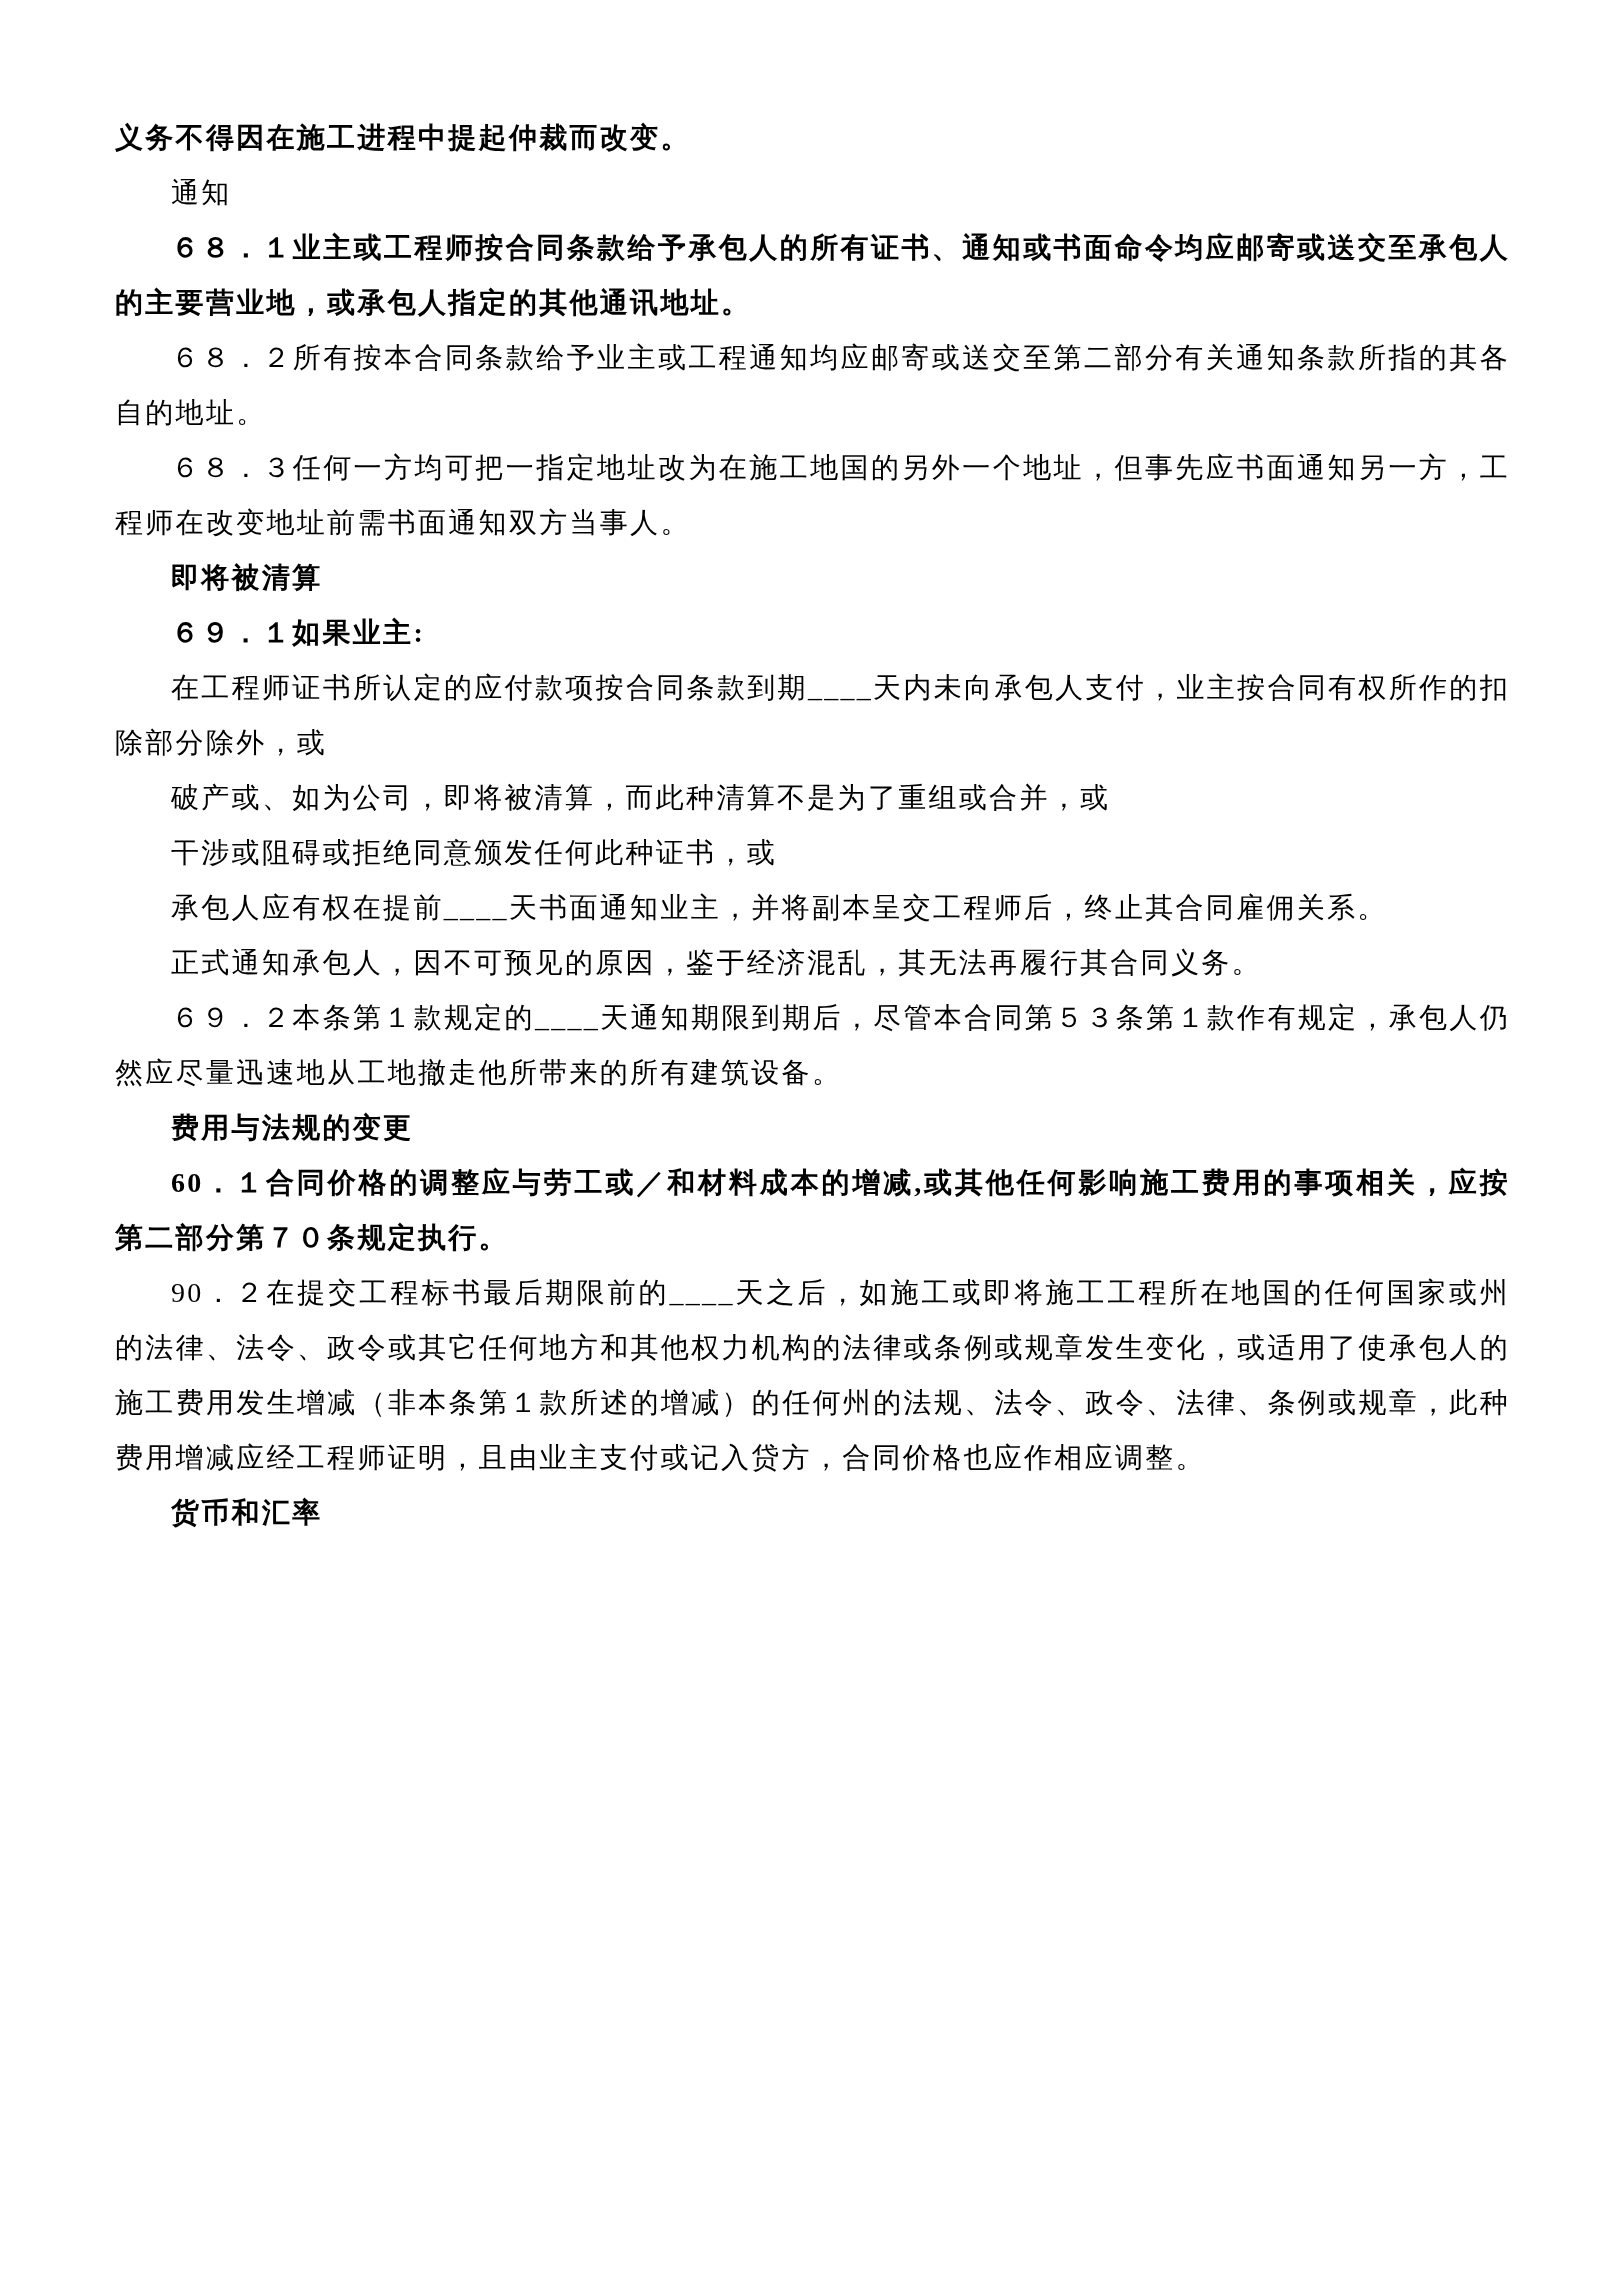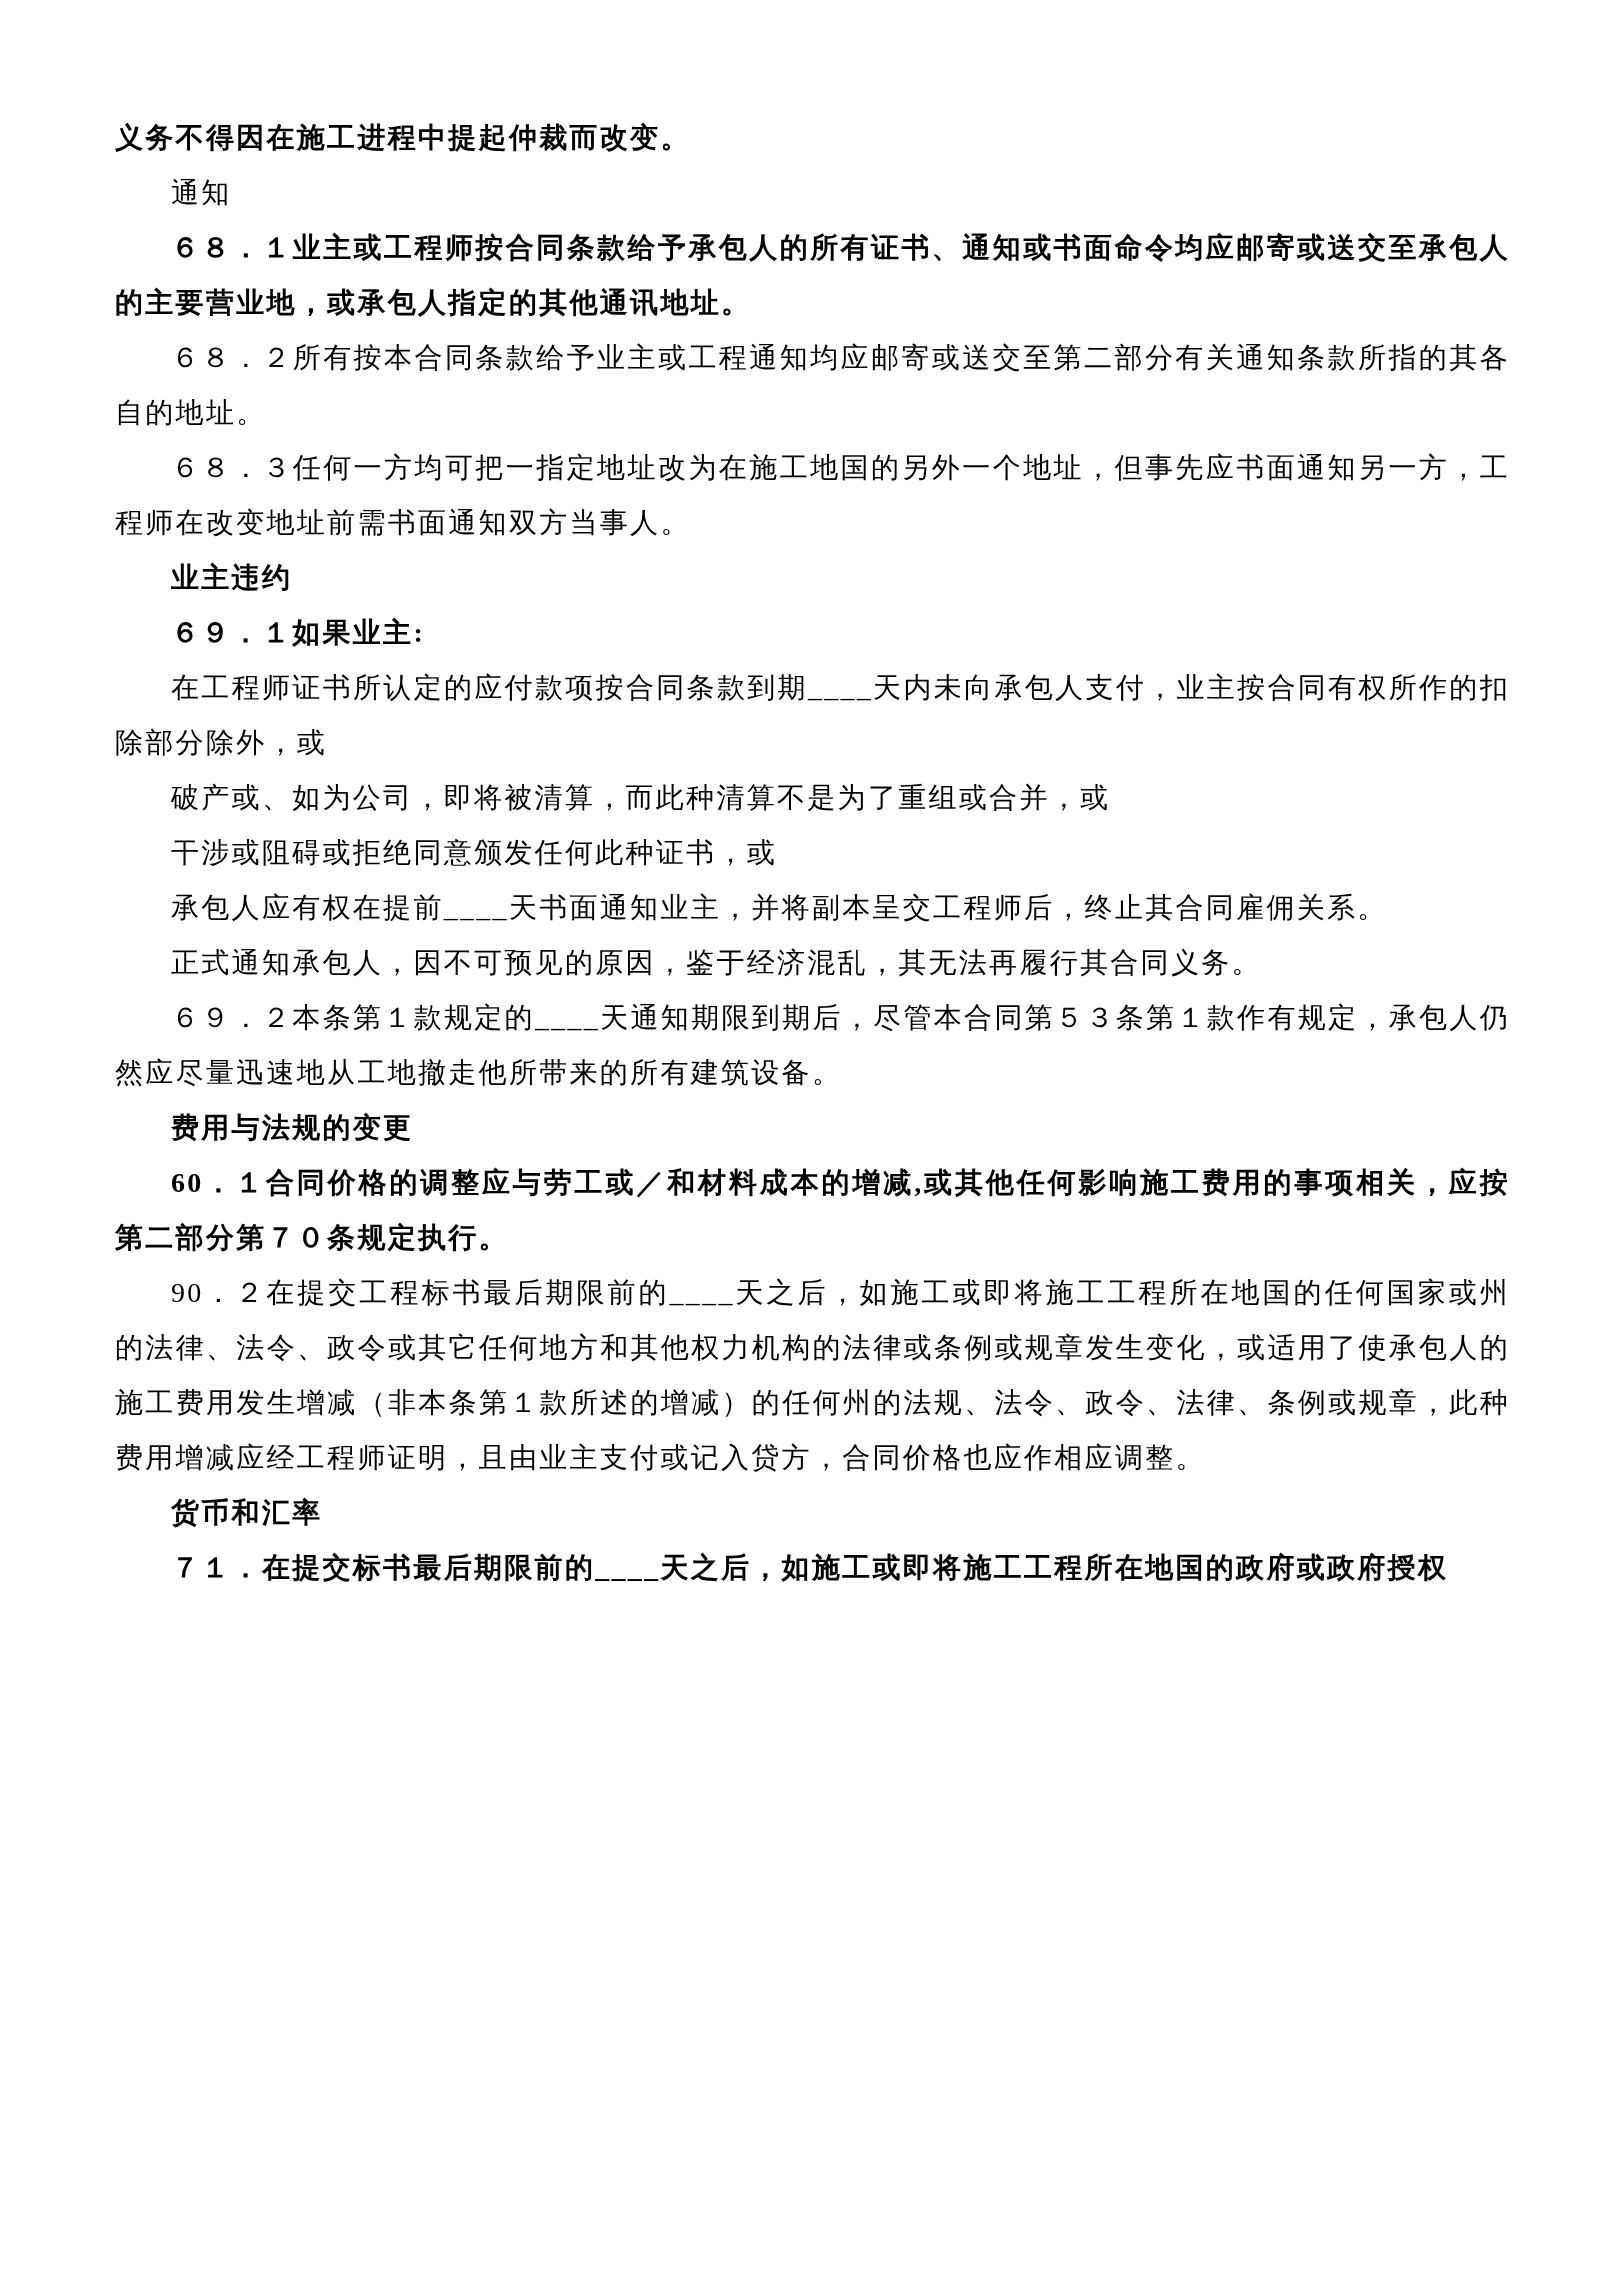--- a/index.html
+++ b/index.html
@@ -31,27 +31,26 @@
 </style>
 </head>
 <body>
 
 <div class="page">
   <p class="para no-indent bold">义务不得因在施工进程中提起仲裁而改变。</p>
   <p class="para">通知</p>
   <p class="para bold">６８．１业主或工程师按合同条款给予承包人的所有证书、通知或书面命令均应邮寄或送交至承包人的主要营业地，或承包人指定的其他通讯地址。</p>
   <p class="para">６８．２所有按本合同条款给予业主或工程通知均应邮寄或送交至第二部分有关通知条款所指的其各自的地址。</p>
   <p class="para">６８．３任何一方均可把一指定地址改为在施工地国的另外一个地址，但事先应书面通知另一方，工程师在改变地址前需书面通知双方当事人。</p>
-  <p class="para bold">业主违约</p>
+  <p class="para bold">即将被清算</p>
   <p class="para bold">６９．１如果业主:</p>
   <p class="para">在工程师证书所认定的应付款项按合同条款到期____天内未向承包人支付，业主按合同有权所作的扣除部分除外，或</p>
   <p class="para">破产或、如为公司，即将被清算，而此种清算不是为了重组或合并，或</p>
   <p class="para">干涉或阻碍或拒绝同意颁发任何此种证书，或</p>
   <p class="para">承包人应有权在提前____天书面通知业主，并将副本呈交工程师后，终止其合同雇佣关系。</p>
   <p class="para">正式通知承包人，因不可预见的原因，鉴于经济混乱，其无法再履行其合同义务。</p>
   <p class="para">６９．２本条第１款规定的____天通知期限到期后，尽管本合同第５３条第１款作有规定，承包人仍然应尽量迅速地从工地撤走他所带来的所有建筑设备。</p>
   <p class="para bold">费用与法规的变更</p>
   <p class="para bold">60．１合同价格的调整应与劳工或／和材料成本的增减,或其他任何影响施工费用的事项相关，应按第二部分第７０条规定执行。</p>
   <p class="para">90．２在提交工程标书最后期限前的____天之后，如施工或即将施工工程所在地国的任何国家或州的法律、法令、政令或其它任何地方和其他权力机构的法律或条例或规章发生变化，或适用了使承包人的施工费用发生增减（非本条第１款所述的增减）的任何州的法规、法令、政令、法律、条例或规章，此种费用增减应经工程师证明，且由业主支付或记入贷方，合同价格也应作相应调整。</p>
   <p class="para bold">货币和汇率</p>
-  <p class="para bold">７１．在提交标书最后期限前的____天之后，如施工或即将施工工程所在地国的政府或政府授权</p>
 </div>
 
 
 </body></html>

